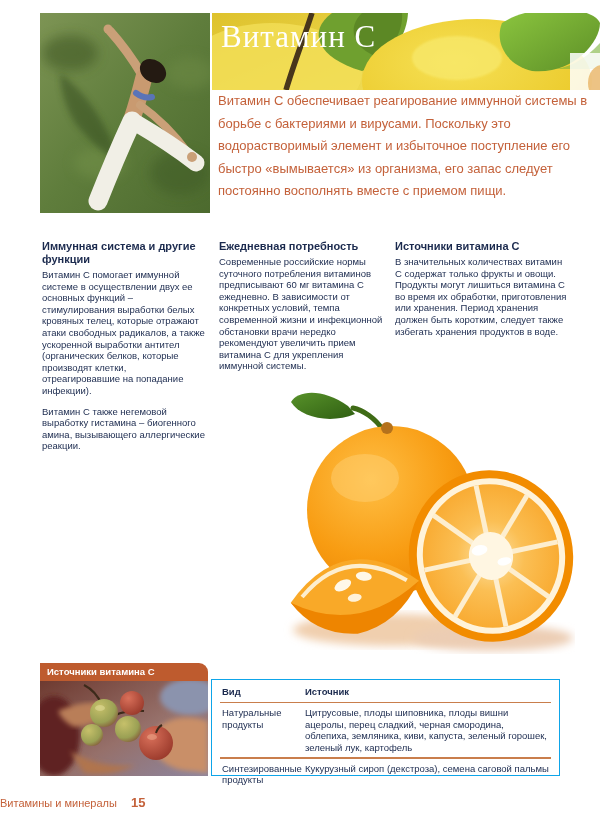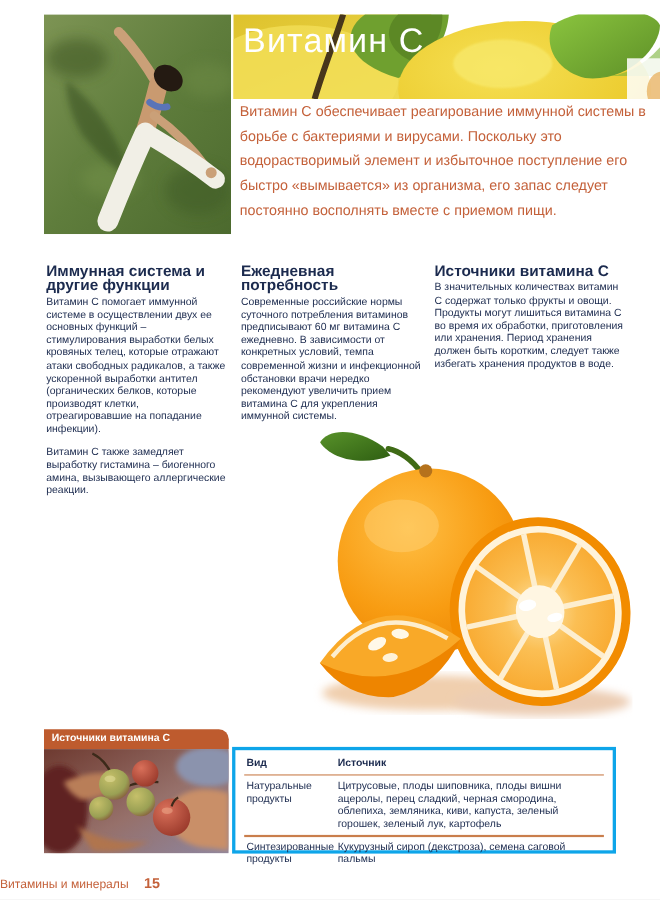--- a/index.html
+++ b/index.html
@@ -8,48 +8,48 @@
     margin:0 auto;overflow:hidden;
     font-family:"Liberation Sans","DejaVu Sans",sans-serif;
     color:#1b2a4e;
   }
   
   .photo-left{position:absolute;left:40px;top:13px;width:170px;height:200px;overflow:hidden;}
   .hero{position:absolute;left:212px;top:13px;width:388px;height:77px;overflow:hidden;}
   .hero svg{position:absolute;left:0;top:0;}
   .hero h1{
     position:absolute;left:9px;top:6px;margin:0;
-    font-size:31px;font-weight:400;letter-spacing:1px;color:#ffffff;z-index:2;
+    font-size:31px;font-weight:400;letter-spacing:1px;color:#ffffff;z-index:2;font-family:Liberation Serif, serif;
   }
   
   .intro{
     position:absolute;left:218px;top:90px;width:374px;margin:0;
     font-size:13px;line-height:22.5px;color:#c4613a;
   }
   
   .col{position:absolute;top:240px;font-size:9.5px;line-height:11.6px;}
-  .col h2{margin:0 0 3px 0;font-size:14px;line-height:13px;font-weight:700;color:#1b2a4e;}
+  .col h2{margin:0 0 3px 0;font-size:11px;line-height:13px;font-weight:700;color:#1b2a4e;}
   .col p{margin:0 0 9px 0;}
   .col1{left:42px;width:163px;}
   .col2{left:219px;width:164px;}
   .col3{left:395px;width:176px;}
   
   .oranges{position:absolute;left:283px;top:378px;width:292px;height:278px;}
   
   .src-bar{
     position:absolute;left:40px;top:663px;width:168px;height:18px;
     background:#be5b2e;border-radius:0 9px 0 0;
     color:#ffffff;font-size:9.5px;font-weight:700;line-height:18px;
     padding:0;box-sizing:border-box;
   }
   .src-bar span{padding-left:7px;}
   .photo-bottom{position:absolute;left:40px;top:681px;width:168px;height:95px;overflow:hidden;}
   .table-box{
     position:absolute;left:211px;top:679px;width:349px;height:97px;
-    border:3px solid #0ea5e9;box-sizing:border-box;
+    border:1px solid #0ea5e9;box-sizing:border-box;
     padding:6px 10px 0 10px;font-size:9.5px;line-height:11.5px;
   }
   .t-grid{display:grid;grid-template-columns:75px 1fr;column-gap:8px;}
   .t-head div{font-weight:700;padding-bottom:4px;}
   .t-rule{height:1.5px;background:#c97e4c;margin:0 -2px;}
   .t-row div{padding:4px 0 4px 0;}
   
   .footer{
     position:absolute;left:0;top:795px;width:560px;
     text-align:left;color:#c4613a;font-size:11px;
@@ -144,21 +144,21 @@
       <ellipse cx="390" cy="70" rx="14" ry="18" fill="#e8b465" opacity="0.8"></ellipse>
     </svg>
     <h1>Витамин С</h1>
   </div>
 
   <p class="intro">Витамин С обеспечивает реагирование иммунной системы в борьбе с бактериями и вирусами. Поскольку это водорастворимый элемент и избыточное поступление его быстро «вымывается» из организма, его запас следует постоянно восполнять вместе с приемом пищи.</p>
 
   <div class="col col1">
     <h2>Иммунная система и другие функции</h2>
     <p>Витамин С помогает иммунной системе в осуществлении двух ее основных функций – стимулирования выработки белых кровяных телец, которые отражают атаки свободных радикалов, а также ускоренной выработки антител (органических белков, которые производят клетки, отреагировавшие на попадание инфекции).</p>
-    <p>Витамин С также замедляет выработку гистамина – биогенного амина, вызывающего аллергические реакции.</p>
+    <p>Витамин С также негемовой выработку гистамина – биогенного амина, вызывающего аллергические реакции.</p>
   </div>
 
   <div class="col col2">
     <h2>Ежедневная потребность</h2>
     <p>Современные российские нормы суточного потребления витаминов предписывают 60 мг витамина С ежедневно. В зависимости от конкретных условий, темпа современной жизни и инфекционной обстановки врачи нередко рекомендуют увеличить прием витамина С для укрепления иммунной системы.</p>
   </div>
 
   <div class="col col3">
     <h2>Источники витамина С</h2>
     <p>В значительных количествах витамин С содержат только фрукты и овощи. Продукты могут лишиться витамина С во время их обработки, приготовления или хранения. Период хранения должен быть коротким, следует также избегать хранения продуктов в воде.</p>

